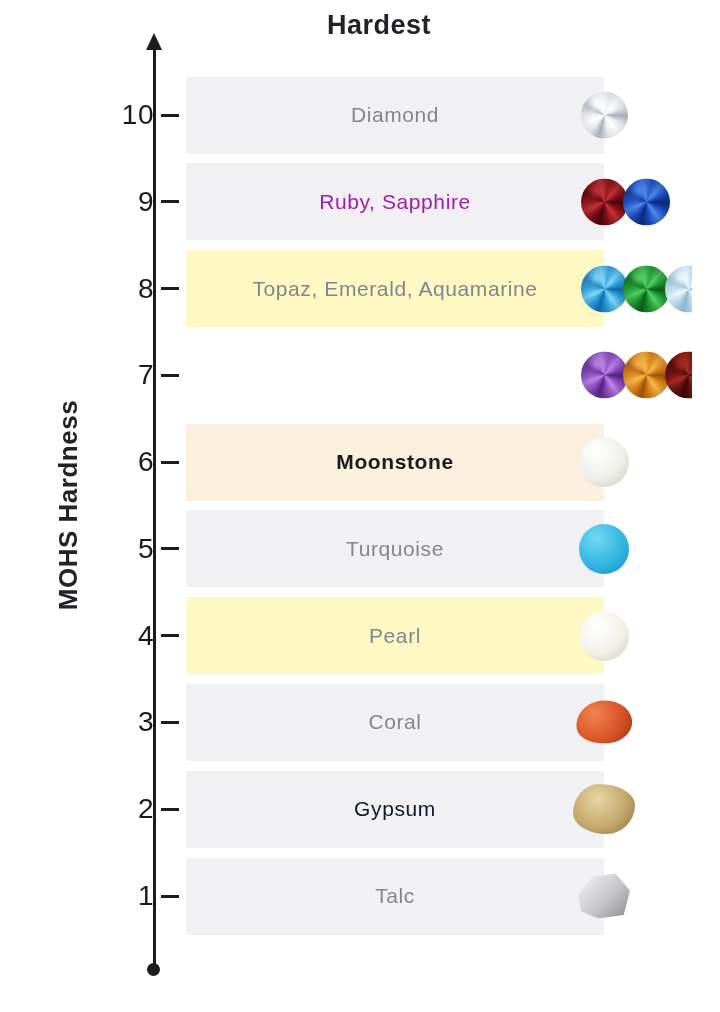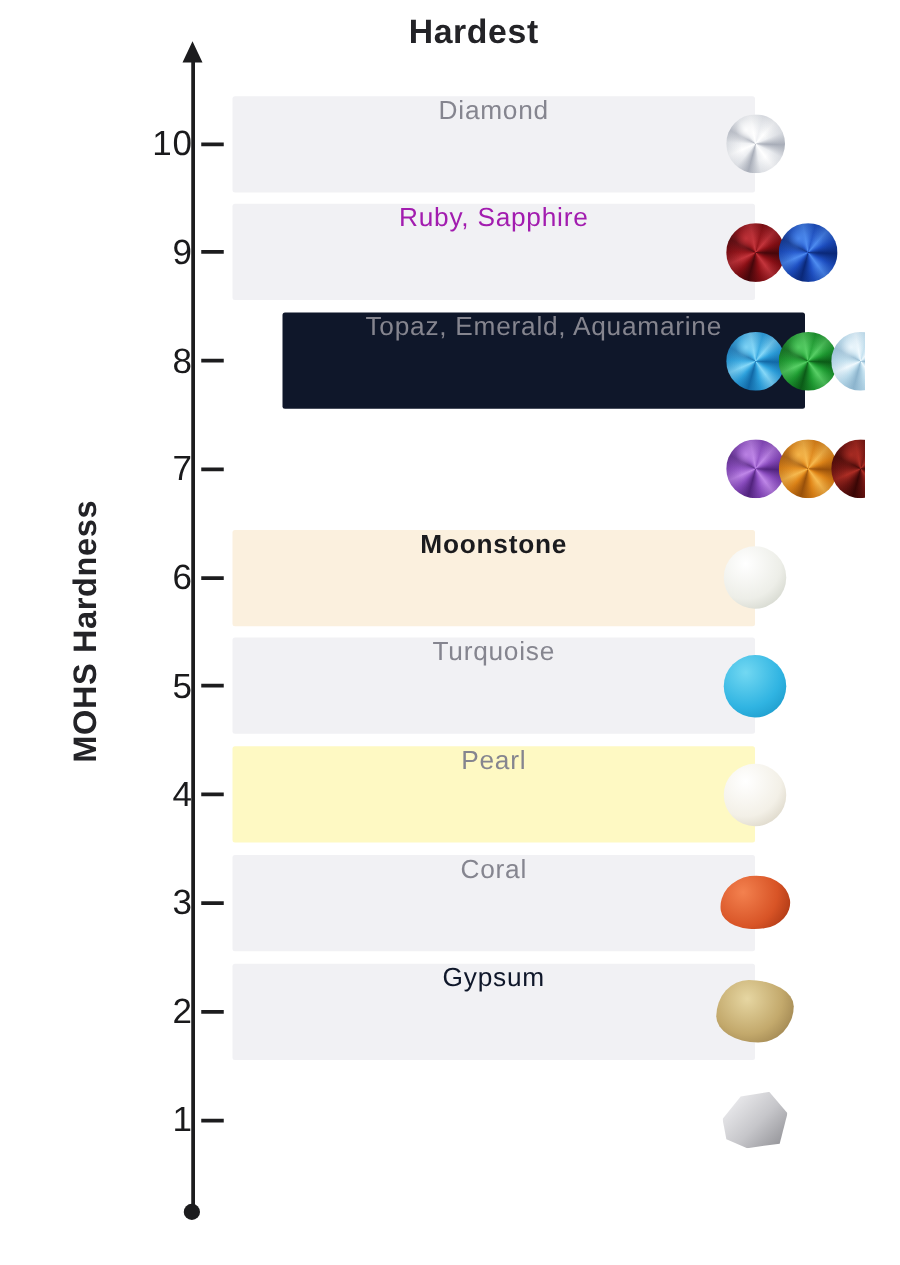--- a/index.html
+++ b/index.html
@@ -26,21 +26,21 @@
     transform:rotate(-90deg);
   }
   .row{position:absolute;left:16px;width:720px;height:77px;}
   .num{
     position:absolute;left:78px;width:60px;top:50%;transform:translateY(-50%);
     text-align:right;font-size:28px;color:#1a1a1c;letter-spacing:.5px;
   }
   .tick{position:absolute;left:145px;width:18px;height:3px;top:50%;margin-top:-1.5px;background:#1c1c1e;}
   .bar{
     position:absolute;left:170px;top:0;width:418px;height:77px;border-radius:2px;
-    display:flex;align-items:flex-start;justify-content:center;
+    display:flex;align-items:center;justify-content:center;
   }
   .bar .label{font-size:21px;letter-spacing:.6px;}
   .gem{position:absolute;top:50%;transform:translateY(-50%);}
   .gem.faceted{border-radius:50%;}
   .gem.sphere{border-radius:50%;}
   .gem.coral{border-radius:48% 52% 42% 58% / 56% 54% 46% 44%;transform:translateY(-50%) rotate(-8deg);}
   .gem.rock{border-radius:42% 58% 46% 54% / 58% 42% 58% 42%;}
   .gem.rock-angular{clip-path:polygon(28% 8%,72% 0%,100% 38%,88% 92%,38% 100%,6% 84%,0% 48%);}
 </style>
 </head>
@@ -66,21 +66,21 @@
         <div class="tick"></div>
         <div class="bar" style="background: rgb(241, 241, 244);">
           <span class="label" style="color: #a21caf;">Ruby, Sapphire</span>
         </div>
         <div class="gem faceted" style="width: 47px; height: 47px; left: 564.5px; background: radial-gradient(circle at 34% 26%, rgba(196, 53, 60, 0.9) 0%, rgba(196, 53, 60, 0.25) 18%, transparent 42%), radial-gradient(circle at 50% 55%, transparent 32%, rgba(69, 6, 10, 0.333) 70%, rgba(69, 6, 10, 0.667) 100%), conic-gradient(from 15deg, rgb(140, 16, 22), rgb(196, 53, 60), rgb(140, 16, 22), rgb(69, 6, 10), rgb(140, 16, 22), rgb(196, 53, 60), rgb(140, 16, 22), rgb(69, 6, 10), rgb(140, 16, 22), rgb(196, 53, 60), rgb(140, 16, 22), rgb(69, 6, 10), rgb(140, 16, 22), rgb(196, 53, 60), rgb(140, 16, 22));"></div>
         <div class="gem faceted" style="width: 47px; height: 47px; left: 606.5px; background: radial-gradient(circle at 34% 26%, rgba(78, 140, 240, 0.9) 0%, rgba(78, 140, 240, 0.25) 18%, transparent 42%), radial-gradient(circle at 50% 55%, transparent 32%, rgba(10, 40, 120, 0.333) 70%, rgba(10, 40, 120, 0.667) 100%), conic-gradient(from 15deg, rgb(30, 80, 196), rgb(78, 140, 240), rgb(30, 80, 196), rgb(10, 40, 120), rgb(30, 80, 196), rgb(78, 140, 240), rgb(30, 80, 196), rgb(10, 40, 120), rgb(30, 80, 196), rgb(78, 140, 240), rgb(30, 80, 196), rgb(10, 40, 120), rgb(30, 80, 196), rgb(78, 140, 240), rgb(30, 80, 196));"></div>
       </div>
       <div class="row" style="top: 250.06px;">
         <div class="num">8</div>
         <div class="tick"></div>
-        <div class="bar" style="background: #0f172a; margin-left: 40px;">
+        <div class="bar" style="background: #fef9c3;">
           <span class="label" style="color: rgb(133, 133, 143);">Topaz, Emerald, Aquamarine</span>
         </div>
         <div class="gem faceted" style="width: 47px; height: 47px; left: 564.5px; background: radial-gradient(circle at 34% 26%, rgba(134, 216, 248, 0.9) 0%, rgba(134, 216, 248, 0.25) 18%, transparent 42%), radial-gradient(circle at 50% 55%, transparent 32%, rgba(17, 104, 166, 0.333) 70%, rgba(17, 104, 166, 0.667) 100%), conic-gradient(from 15deg, rgb(46, 162, 221), rgb(134, 216, 248), rgb(46, 162, 221), rgb(17, 104, 166), rgb(46, 162, 221), rgb(134, 216, 248), rgb(46, 162, 221), rgb(17, 104, 166), rgb(46, 162, 221), rgb(134, 216, 248), rgb(46, 162, 221), rgb(17, 104, 166), rgb(46, 162, 221), rgb(134, 216, 248), rgb(46, 162, 221));"></div>
         <div class="gem faceted" style="width: 47px; height: 47px; left: 606.5px; background: radial-gradient(circle at 34% 26%, rgba(88, 207, 102, 0.9) 0%, rgba(88, 207, 102, 0.25) 18%, transparent 42%), radial-gradient(circle at 50% 55%, transparent 32%, rgba(11, 90, 23, 0.333) 70%, rgba(11, 90, 23, 0.667) 100%), conic-gradient(from 15deg, rgb(31, 158, 51), rgb(88, 207, 102), rgb(31, 158, 51), rgb(11, 90, 23), rgb(31, 158, 51), rgb(88, 207, 102), rgb(31, 158, 51), rgb(11, 90, 23), rgb(31, 158, 51), rgb(88, 207, 102), rgb(31, 158, 51), rgb(11, 90, 23), rgb(31, 158, 51), rgb(88, 207, 102), rgb(31, 158, 51));"></div>
         <div class="gem faceted" style="width: 47px; height: 47px; left: 648.5px; background: radial-gradient(circle at 34% 26%, rgba(240, 249, 254, 0.9) 0%, rgba(240, 249, 254, 0.25) 18%, transparent 42%), radial-gradient(circle at 50% 55%, transparent 32%, rgba(140, 180, 205, 0.333) 70%, rgba(140, 180, 205, 0.667) 100%), conic-gradient(from 15deg, rgb(188, 220, 236), rgb(240, 249, 254), rgb(188, 220, 236), rgb(140, 180, 205), rgb(188, 220, 236), rgb(240, 249, 254), rgb(188, 220, 236), rgb(140, 180, 205), rgb(188, 220, 236), rgb(240, 249, 254), rgb(188, 220, 236), rgb(140, 180, 205), rgb(188, 220, 236), rgb(240, 249, 254), rgb(188, 220, 236));"></div>
       </div>
       <div class="row" style="top: 336.84px;">
         <div class="num">7</div>
         <div class="tick"></div>
         <div class="gem faceted" style="width: 47px; height: 47px; left: 564.5px; background: radial-gradient(circle at 34% 26%, rgba(191, 135, 232, 0.9) 0%, rgba(191, 135, 232, 0.25) 18%, transparent 42%), radial-gradient(circle at 50% 55%, transparent 32%, rgba(81, 35, 125, 0.333) 70%, rgba(81, 35, 125, 0.667) 100%), conic-gradient(from 15deg, rgb(139, 77, 192), rgb(191, 135, 232), rgb(139, 77, 192), rgb(81, 35, 125), rgb(139, 77, 192), rgb(191, 135, 232), rgb(139, 77, 192), rgb(81, 35, 125), rgb(139, 77, 192), rgb(191, 135, 232), rgb(139, 77, 192), rgb(81, 35, 125), rgb(139, 77, 192), rgb(191, 135, 232), rgb(139, 77, 192));"></div>
@@ -123,16 +123,19 @@
         <div class="num">2</div>
         <div class="tick"></div>
         <div class="bar" style="background: rgb(241, 241, 244);">
           <span class="label" style="color: #0f172a;">Gypsum</span>
         </div>
         <div class="gem rock" style="width: 62px; height: 50px; left: 557px; background: radial-gradient(circle at 40% 30%, rgb(230, 214, 162) 0%, rgb(195, 169, 108) 55%, rgb(138, 112, 64) 100%);"></div>
       </div>
       <div class="row" style="top: 857.52px;">
         <div class="num">1</div>
         <div class="tick"></div>
+        <div class="bar" style="background: rgb(241, 241, 244);">
+          <span class="label" style="color: rgb(133, 133, 143);">Talc</span>
+        </div>
         <div class="gem rock-angular" style="width: 52px; height: 45px; left: 562px; background: linear-gradient(135deg, rgb(246, 246, 248) 0%, rgb(198, 198, 202) 55%, rgb(139, 139, 144) 100%);"></div>
       </div>
     </div>
 </div>
 
 </body></html>

